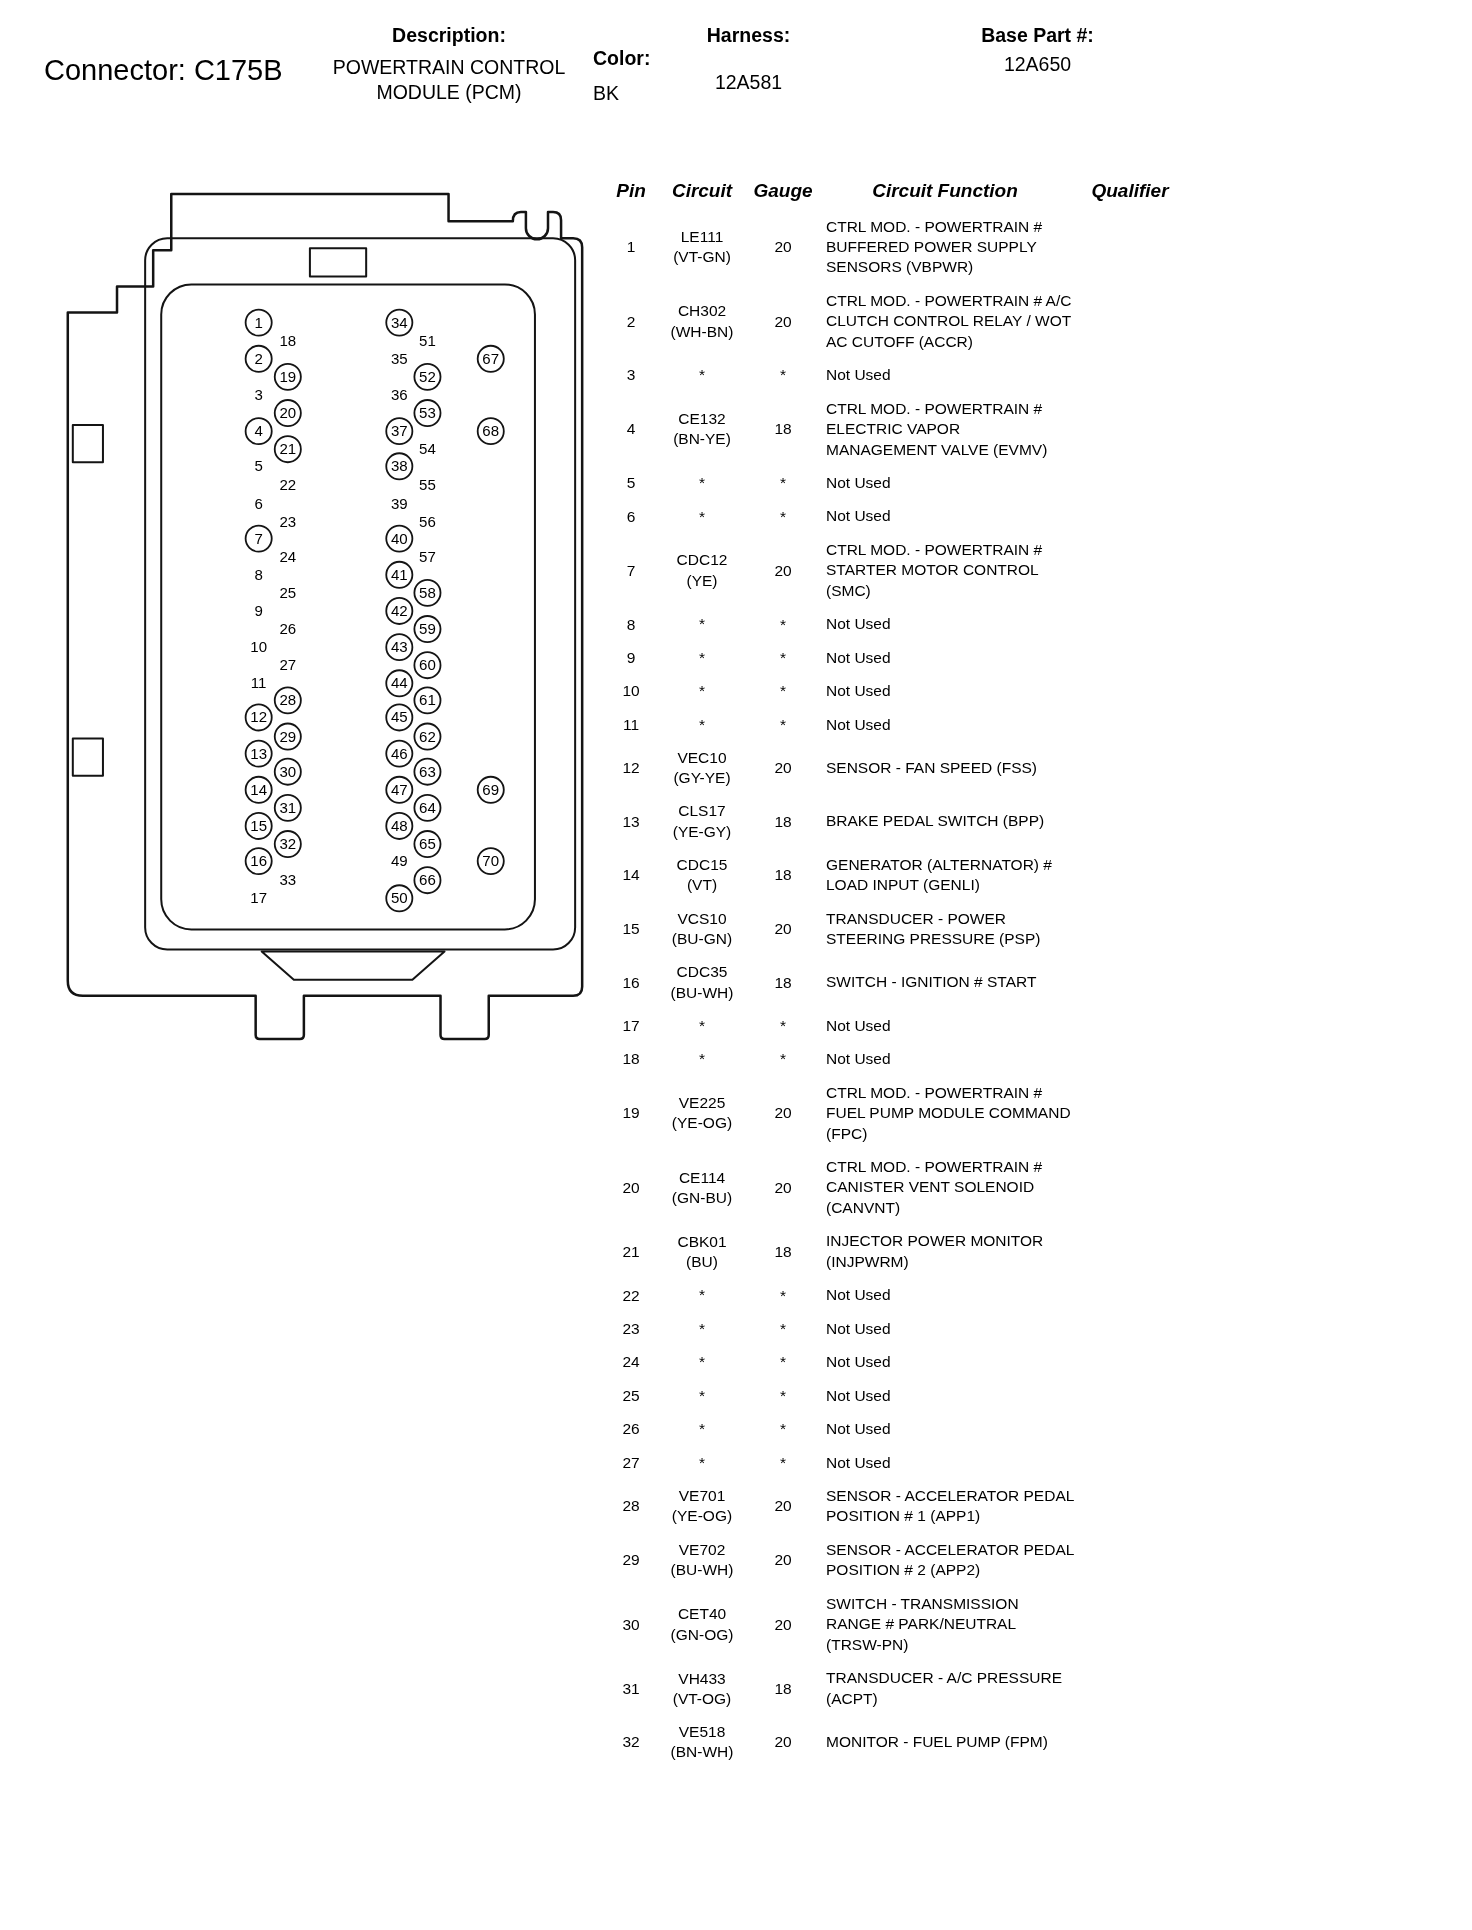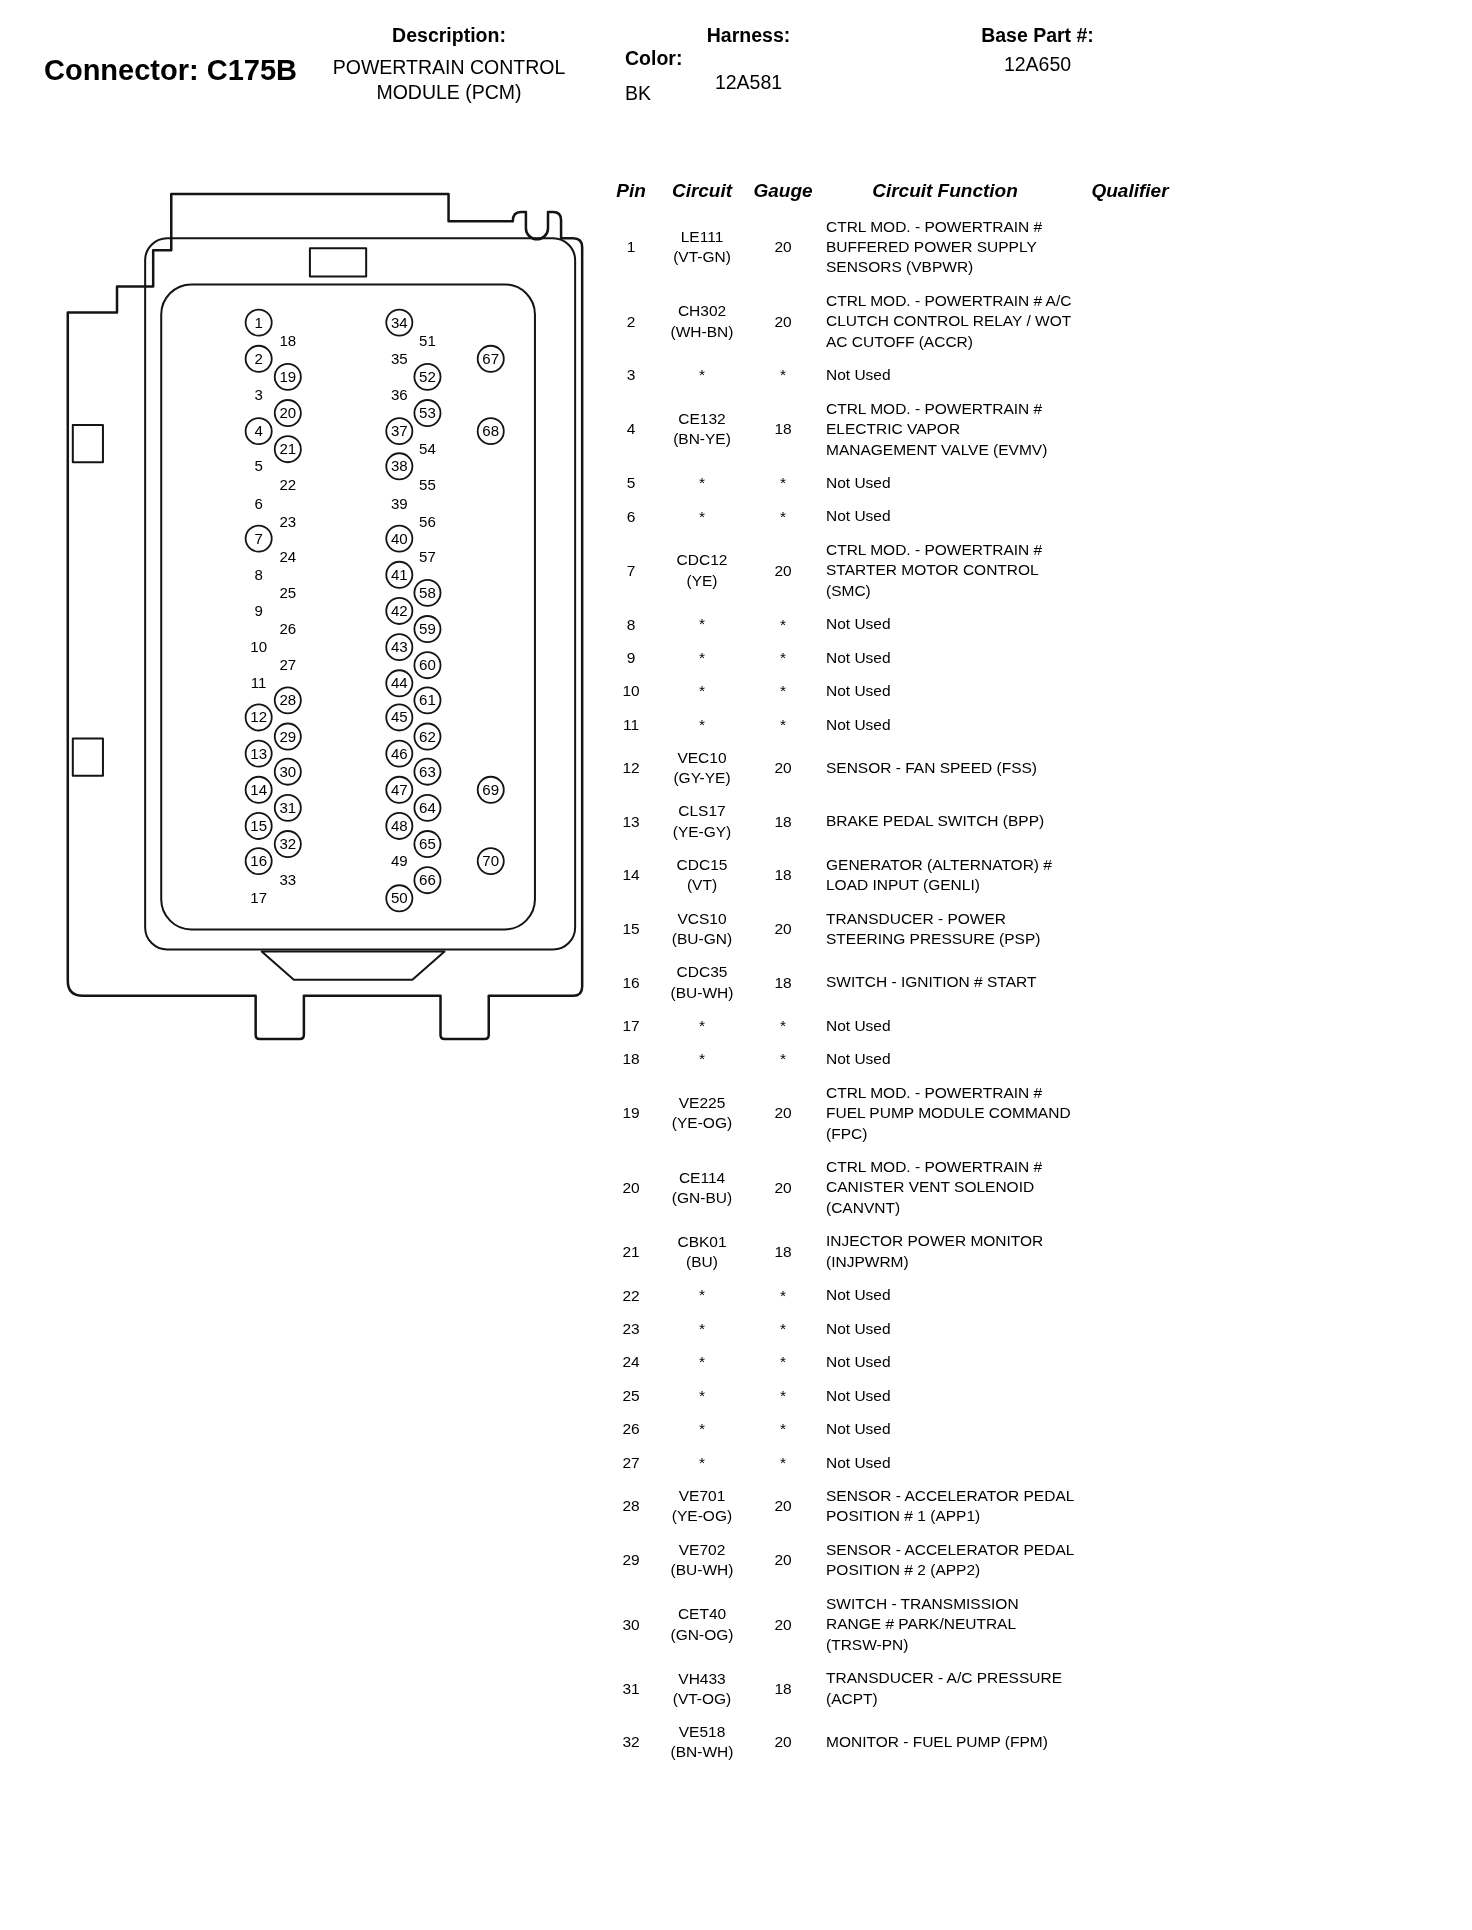--- a/index.html
+++ b/index.html
@@ -3,24 +3,24 @@
 <meta charset="utf-8">
 <style>
   * { margin:0; padding:0; box-sizing:border-box; }
   html,body { background:#ffffff; }
   .page {
     position:relative; width:1472px; height:1930px; background:#ffffff;
     font-family:"Liberation Sans","DejaVu Sans",sans-serif; color:#000; overflow:hidden;
   }
   .hdr-label { font-weight:bold; font-size:19.5px; }
   .hdr-value { font-size:19.5px; }
-  .connector-title { position:absolute; left:44px; top:54px; font-size:29px; font-weight:bold; }
+  .connector-title { position:absolute; left:44px; top:54px; font-size:29px; font-weight:normal; }
   .blk-desc { position:absolute; left:330px; top:24px; width:238px; text-align:center; }
   .blk-desc .hdr-value { margin-top:8px; line-height:1.3; }
-  .blk-color { position:absolute; left:593px; top:47px; width:80px;margin-left:32px; }
+  .blk-color { position:absolute; left:593px; top:47px; width:80px; }
   .blk-color .hdr-value { margin-top:12px; }
   .blk-harness { position:absolute; left:676px; top:24px; width:145px; text-align:center; }
   .blk-harness .hdr-value { margin-top:24px; }
   .blk-basepart { position:absolute; left:950px; top:24px; width:175px; text-align:center; }
   .blk-basepart .hdr-value { margin-top:6px; }
 
   .diagram { position:absolute; left:58px; top:188px; width:544px; height:864px; }
   .diagram svg { width:100%; height:100%; display:block; }
   .outline-stroke { fill:none; stroke:#141414; stroke-width:2.5; stroke-linejoin:round; }
   .outline-thin   { fill:none; stroke:#141414; stroke-width:2; stroke-linejoin:round; }

